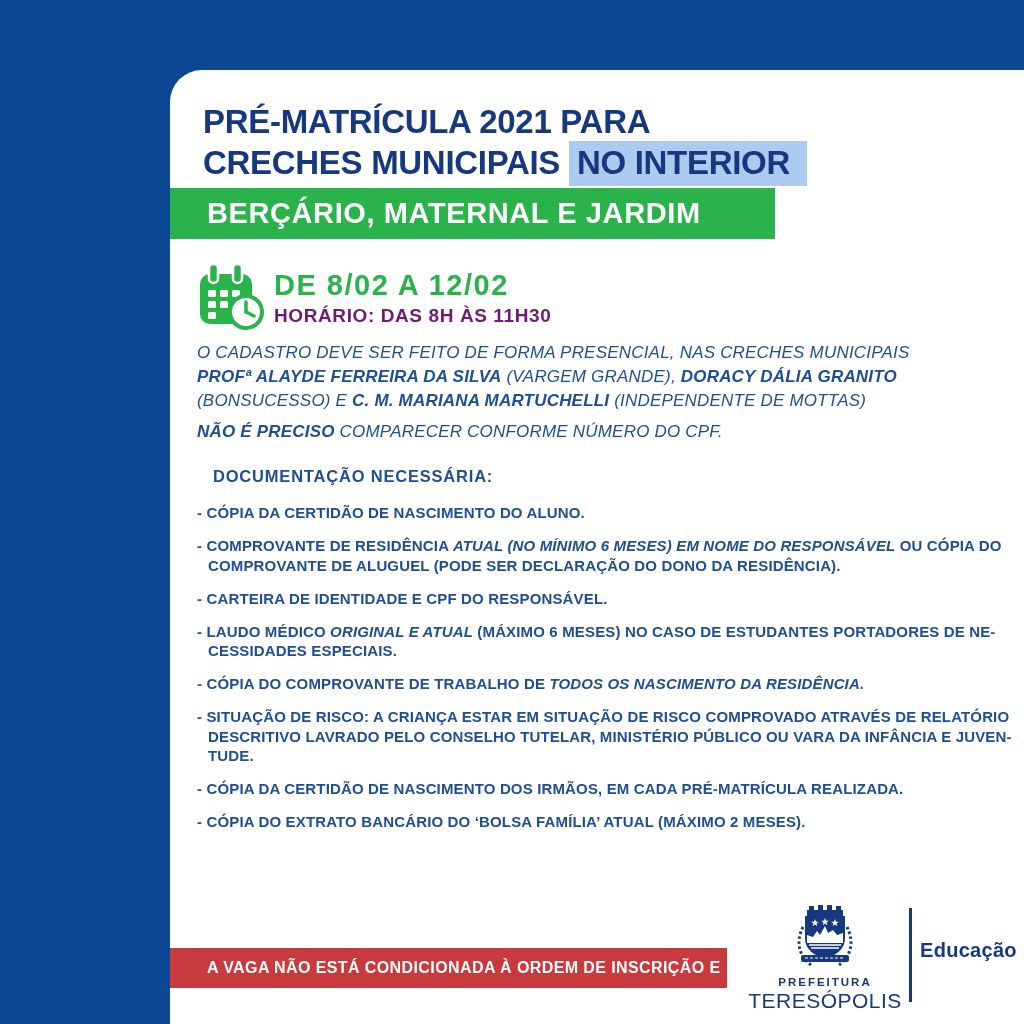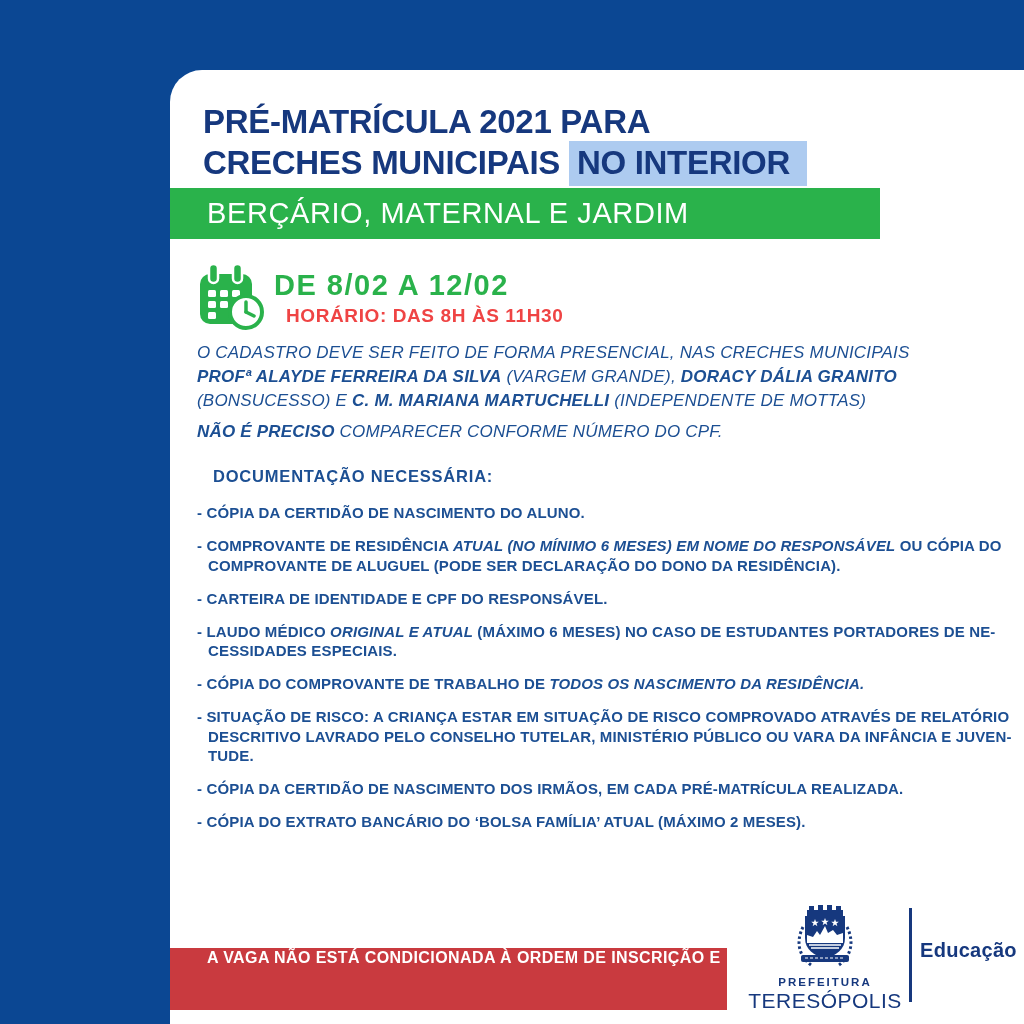--- a/index.html
+++ b/index.html
@@ -17,34 +17,34 @@
   .title{
     position:absolute;left:33px;top:31px;
     font-size:33px;line-height:41px;font-weight:bold;
     color:#16387E;letter-spacing:-0.3px;white-space:nowrap;
   }
   .hl{
     background:#ADCBF0;padding:3px 17px 5px 8px;
   }
   
   .banner-green{
-    position:absolute;left:0;top:118px;width:710px;height:51px;
+    position:absolute;left:0;top:118px;width:605px;height:51px;
     background:#2AB24B;color:#fff;
-    font-size:29px;font-weight:normal;letter-spacing:0.6px;
+    font-size:29px;font-weight:bold;letter-spacing:0.6px;
     line-height:51px;padding-left:37px;white-space:nowrap;
   }
   
   .date-row{position:absolute;left:28px;top:192px;display:flex;align-items:flex-start;}
   .cal-icon{width:68px;height:70px;flex:0 0 auto;}
   .date-texts{margin-left:8px;padding-top:7px;}
   .date-main{
     font-size:29px;font-weight:bold;color:#2AB24B;letter-spacing:1.5px;white-space:nowrap;
   }
   .date-sub{
-    font-size:19px;font-weight:bold;color:#ef4444;letter-spacing:0.6px;margin-top:3px;white-space:nowrap;margin-left:12px;
+    font-size:19px;font-weight:bold;color:#701a75;letter-spacing:0.6px;margin-top:3px;white-space:nowrap;
   }
   
   .intro{
     position:absolute;left:27px;top:271px;width:810px;
     font-style:italic;font-size:17px;line-height:24px;
     color:#1C4F93;letter-spacing:0.2px;
   }
   .cpf-note{
     position:absolute;left:27px;top:351px;width:810px;
     font-style:italic;font-size:17px;line-height:22px;
@@ -58,23 +58,23 @@
   }
   .docs-list{
     position:absolute;left:27px;top:433px;width:832px;
     font-size:15px;font-weight:bold;color:#1C4F93;
     letter-spacing:0.15px;line-height:19.5px;
   }
   .doc-item{margin-bottom:13.5px;padding-left:11px;text-indent:-11px;}
   .doc-item .i{font-style:italic;}
   
   .banner-red{
-    position:absolute;left:0;top:878px;width:557px;height:62px;
+    position:absolute;left:0;top:878px;width:557px;height:40px;
     background:#C93A3F;color:#fff;
-    display:flex;flex-direction:column;justify-content:flex-start;
+    display:flex;flex-direction:column;justify-content:center;
     padding-left:37px;
     font-size:16px;font-weight:bold;line-height:20px;letter-spacing:0.4px;
     white-space:nowrap;
   }
   
   .logo-block{
     position:absolute;left:588px;top:833px;width:134px;
     display:flex;flex-direction:column;align-items:center;
   }
   .crest{width:64px;height:70px;}

